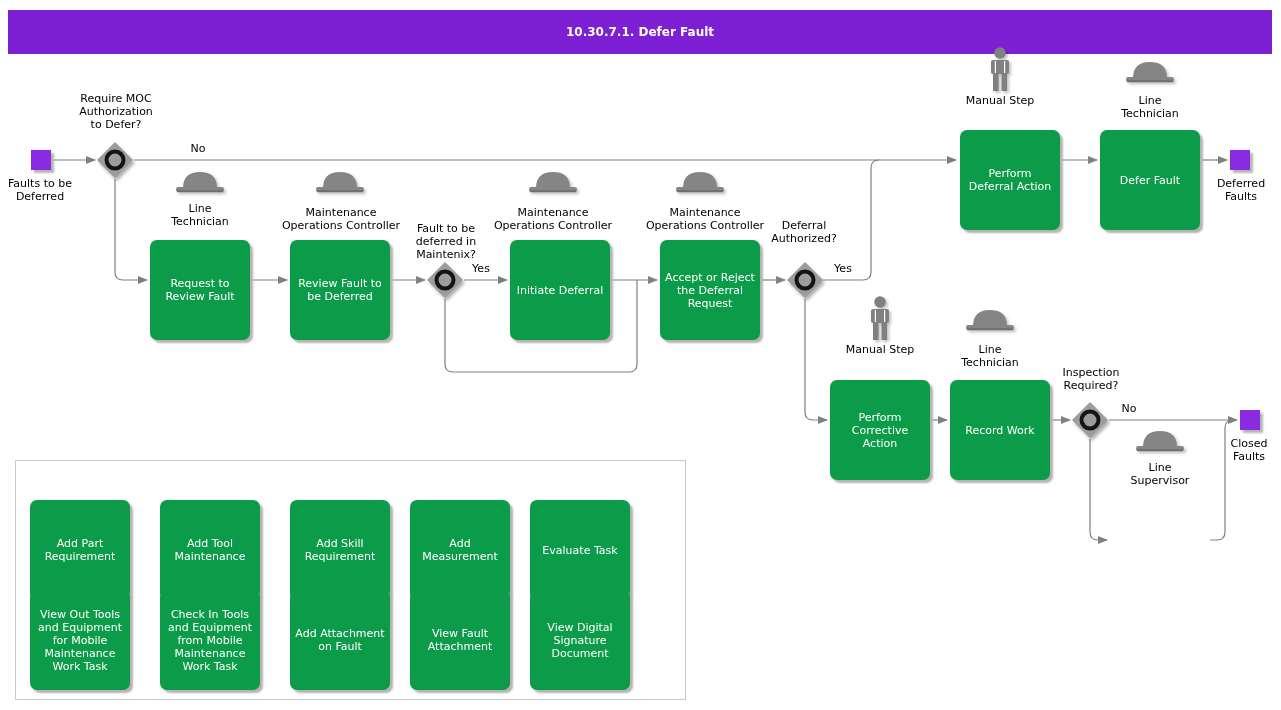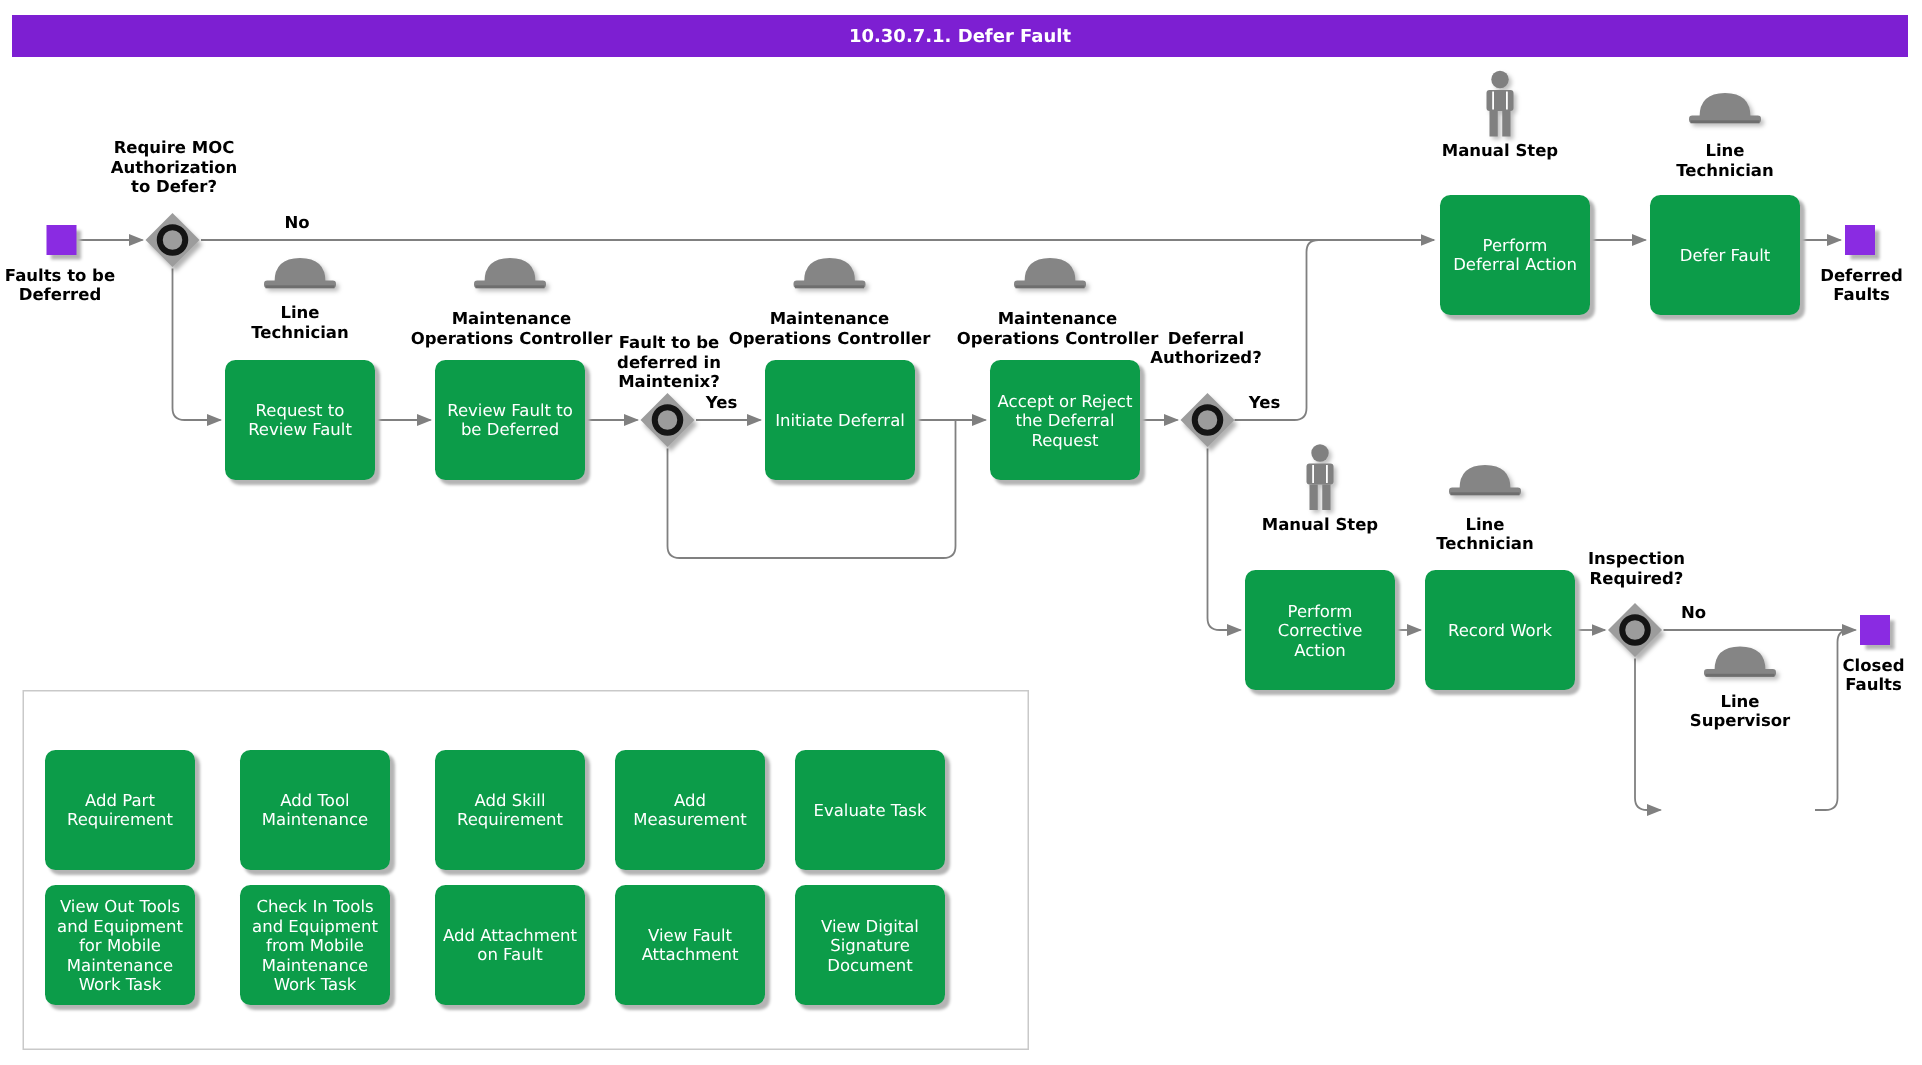--- a/index.html
+++ b/index.html
@@ -7,34 +7,34 @@
     --green:#0C9C49;
     --purple:#8A2BE2;
     --line:#808080;
   }
   html,body{margin:0;padding:0;background:#fff;}
   .canvas{
     position:relative;width:1281px;height:710px;background:#fff;overflow:hidden;
     font-family:"DejaVu Sans","Liberation Sans",sans-serif;font-size:11px;color:#111;
   }
   .hdr{
-    position:absolute;left:8px;top:10px;width:1264px;height:28px;background:var(--header);
+    position:absolute;left:8px;top:10px;width:1264px;height:44px;background:var(--header);
     color:#fff;font-weight:bold;font-size:12px;display:flex;align-items:center;justify-content:center;
   }
   .task{
-    position:absolute;width:100px;height:80px;background:var(--green);border-radius:7px;
+    position:absolute;width:100px;height:100px;background:var(--green);border-radius:7px;
     color:#fff;display:flex;align-items:center;justify-content:center;text-align:center;
     line-height:13px;white-space:pre-line;box-shadow:3px 3px 2px #b4b4b4;cursor:pointer;
   }
   .event{
     position:absolute;width:20px;height:20px;background:var(--purple);
     box-shadow:3px 3px 2px #b4b4b4;
   }
   .lbl{
-    position:absolute;text-align:center;line-height:13px;white-space:pre-line;color:#000;font-weight:bold;
+    position:absolute;text-align:center;line-height:13px;white-space:pre-line;color:#000;
   }
   .gw{position:absolute;filter:drop-shadow(2px 3px 1.5px rgba(0,0,0,0.30));}
   .icon{position:absolute;filter:drop-shadow(2px 2px 1.5px rgba(0,0,0,0.25));}
   .wires{position:absolute;left:0;top:0;pointer-events:none;}
   .group{
     position:absolute;left:15px;top:460px;width:669px;height:238px;
     border:1px solid #c9c9c9;background:#fff;
   }
 </style>
 </head>

